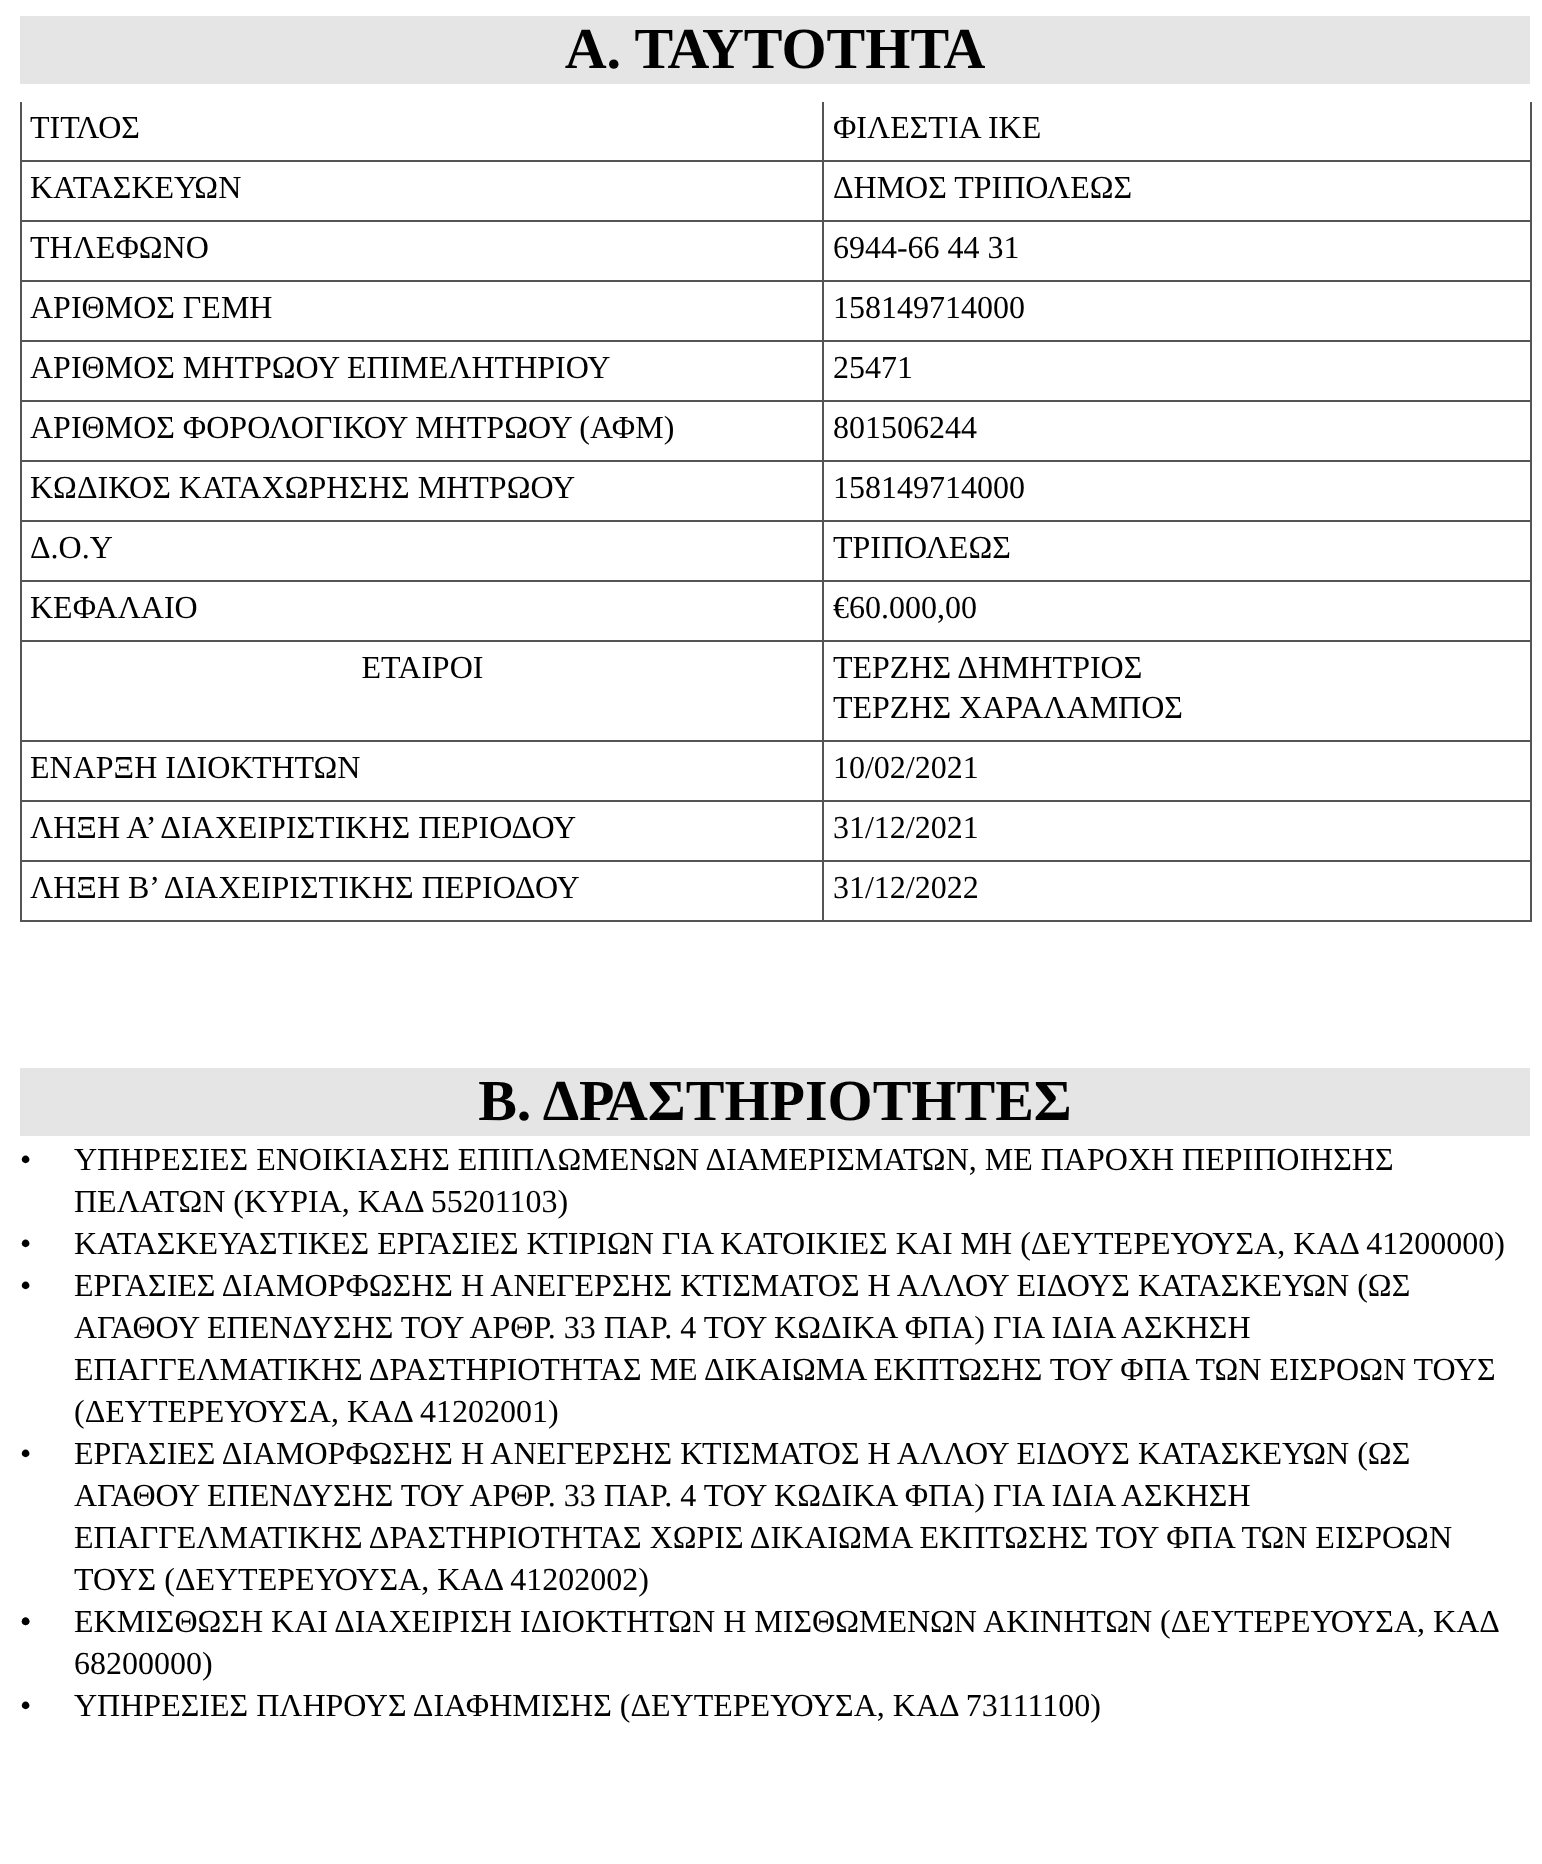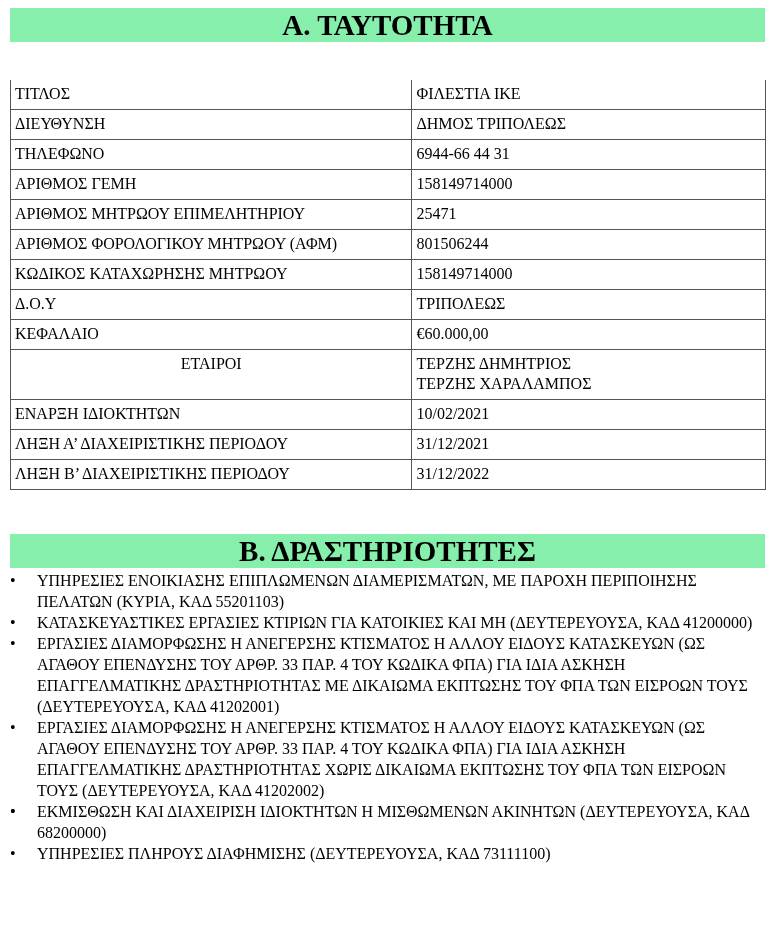--- a/index.html
+++ b/index.html
@@ -12,34 +12,34 @@
       height: 932px;
       position: relative;
       overflow: hidden;
       font-family: "Liberation Serif", "DejaVu Serif", serif;
       color: #000000;
     }
     .section-header {
       position: absolute;
       left: 10px;
       width: 755px;
-      background: #86efac;
+      background: #e5e5e5;
       text-align: center;
       font-weight: bold;
       font-size: 29px;
       line-height: 34px;
       height: 34px;
     }
     #header-a { top: 8px; }
     #header-b { top: 534px; }
 
     table.identity {
       position: absolute;
       left: 10px;
-      top: 80px;
+      top: 51px;
       width: 756px;
       border-collapse: collapse;
       font-size: 16px;
     }
     table.identity td {
       border-left: 1px solid #555;
       border-right: 1px solid #555;
       border-bottom: 1px solid #555;
       padding: 4px 4px 3px 4px;
       vertical-align: top;
@@ -77,21 +77,21 @@
 
 <div id="header-a" class="section-header">Α. ΤΑΥΤΟΤΗΤΑ</div>
 
 <table class="identity">
   <tbody>
     <tr>
       <td class="label">ΤΙΤΛΟΣ</td>
       <td class="value">ΦΙΛΕΣΤΙΑ ΙΚΕ</td>
     </tr>
     <tr>
-      <td class="label">ΔΙΕΥΘΥΝΣΗ</td>
+      <td class="label">ΚΑΤΑΣΚΕΥΩΝ</td>
       <td class="value">ΔΗΜΟΣ ΤΡΙΠΟΛΕΩΣ</td>
     </tr>
     <tr>
       <td class="label">ΤΗΛΕΦΩΝΟ</td>
       <td class="value">6944-66 44 31</td>
     </tr>
     <tr>
       <td class="label">ΑΡΙΘΜΟΣ ΓΕΜΗ</td>
       <td class="value">158149714000</td>
     </tr>

